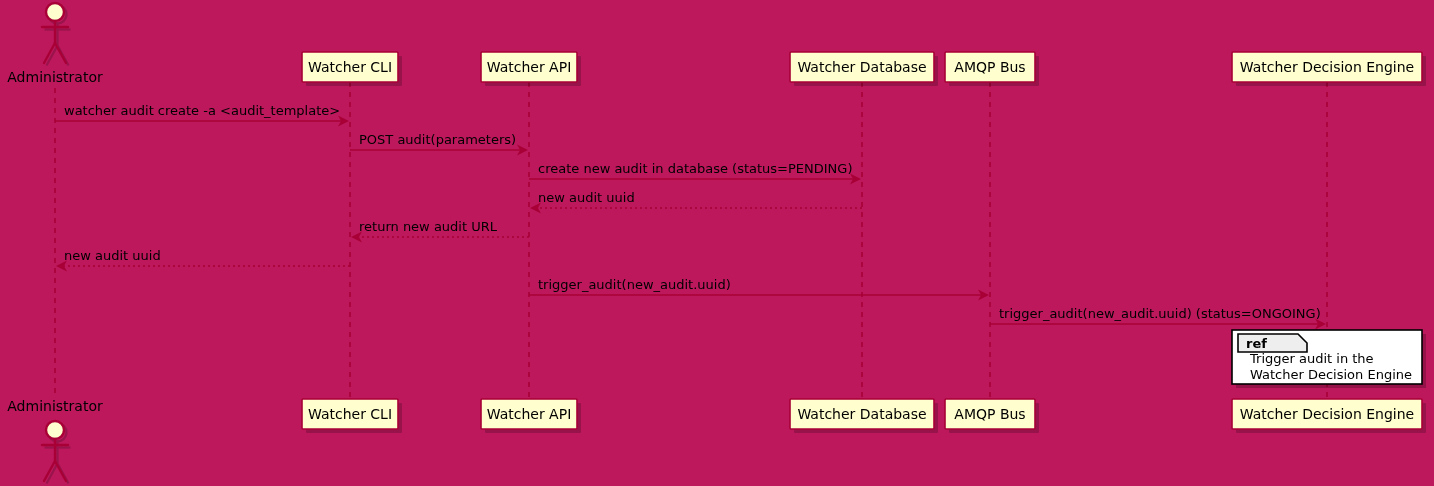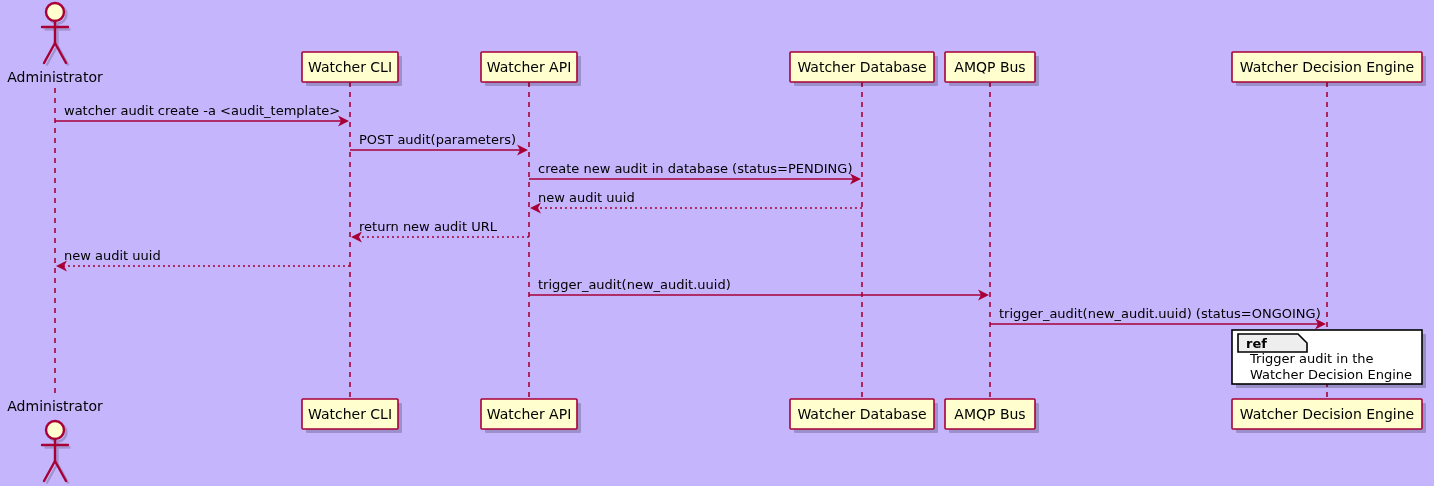--- a/index.html
+++ b/index.html
@@ -8,21 +8,21 @@
     background: #FFFFFF;
   }
   body {
     font-family: "DejaVu Sans", sans-serif;
   }
   #diagram {
     position: relative;
     width: 1434px;
     height: 486px;
     overflow: hidden;
-    background: #c4b5fd;
+    background: #be185d;
   }
   #diagram svg {
     position: absolute;
     left: 0;
     top: 0;
   }
   .lifeline {
     stroke: #A80036;
     stroke-width: 1.6;
     stroke-dasharray: 5,5;

